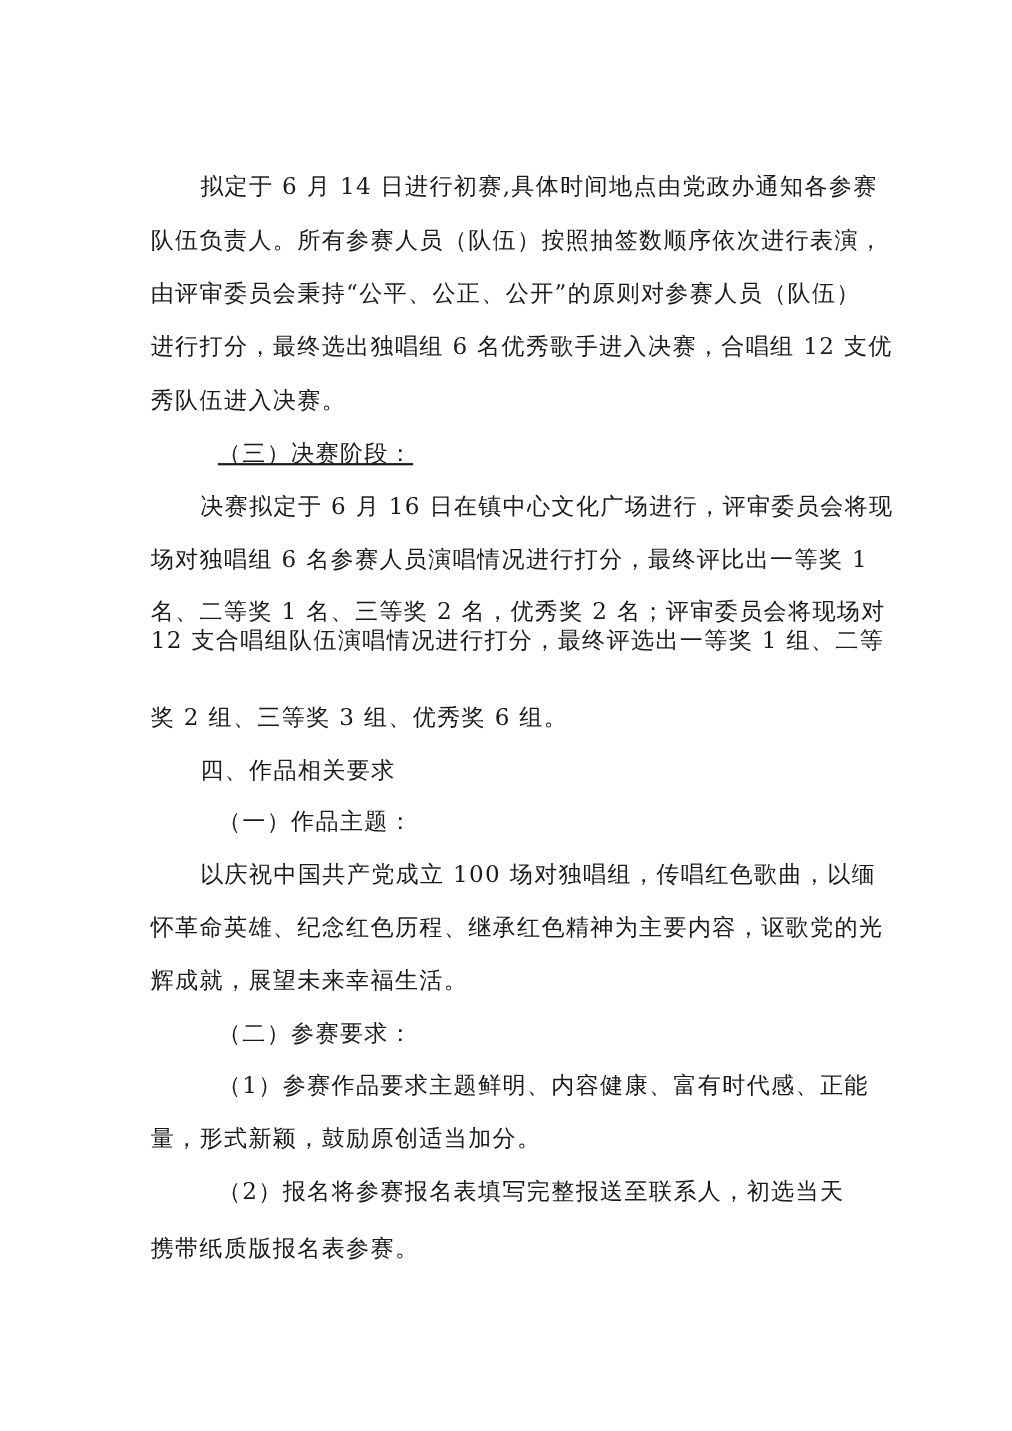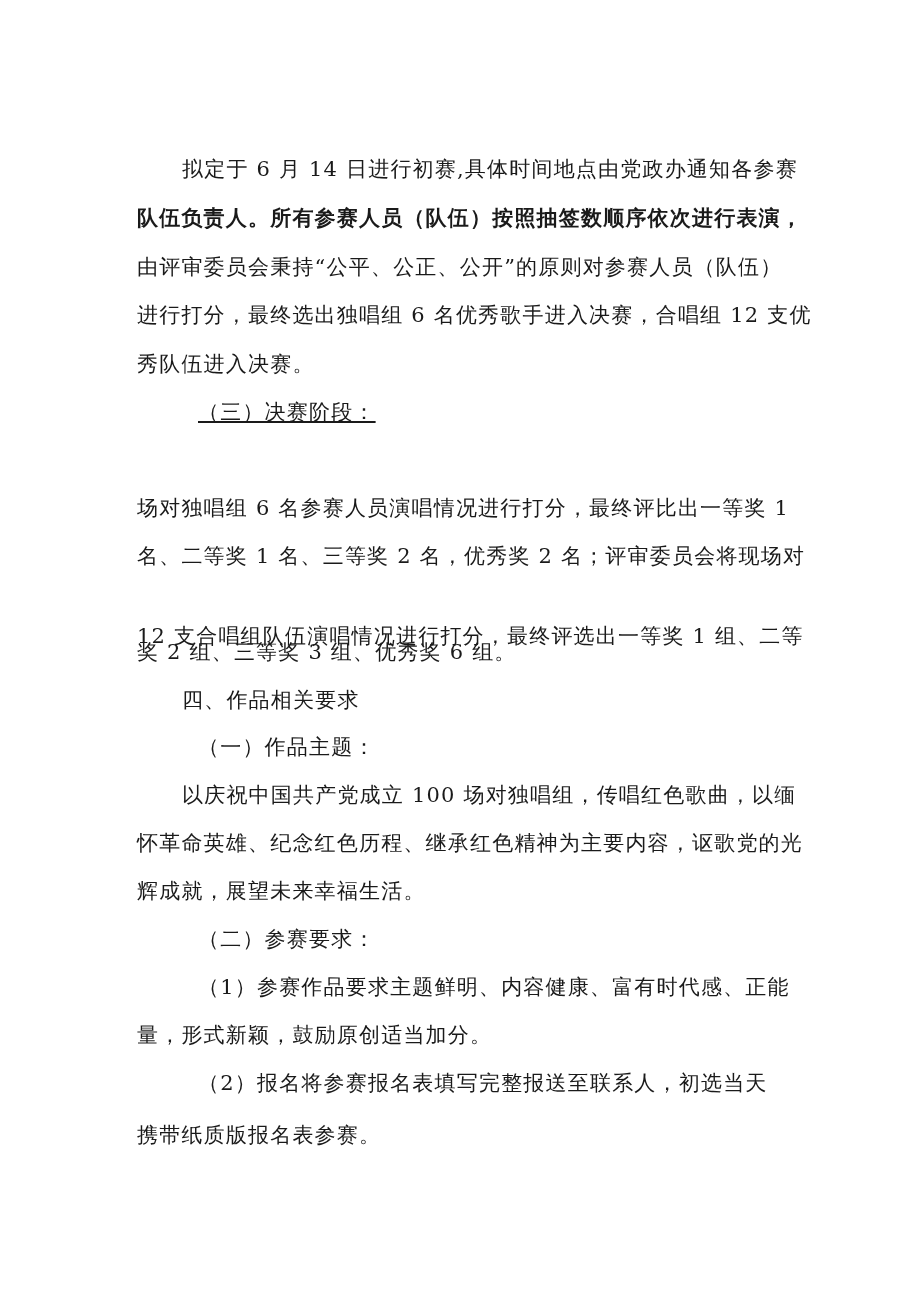--- a/index.html
+++ b/index.html
@@ -30,30 +30,31 @@
       line-height: 28px;
       white-space: nowrap;
       letter-spacing: 1.2px;
     }
   </style>
 </head>
 <body>
 
 <div class="page">
   <div class="line" style="top:155px;left:182px;">拟定于 6 月 14 日进行初赛,具体时间地点由党政办通知各参赛</div>
-  <div class="line" style="top:204px;font-weight:bold;">队伍负责人。所有参赛人员（队伍）按照抽签数顺序依次进行表演，</div>
+  <div class="line" style="top:204px;">队伍负责人。所有参赛人员（队伍）按照抽签数顺序依次进行表演，</div>
   <div class="line" style="top:253px;">由评审委员会秉持“公平、公正、公开”的原则对参赛人员（队伍）</div>
   <div class="line" style="top:301px;">进行打分，最终选出独唱组 6 名优秀歌手进入决赛，合唱组 12 支优</div>
   <div class="line" style="top:350px;">秀队伍进入决赛。</div>
 
   <div class="line" style="top:398px;left:198px;text-decoration:underline;">（三）决赛阶段：</div>
 
+  <div class="line" style="top:446px;left:182px;">决赛拟定于 6 月 16 日在镇中心文化广场进行，评审委员会将现</div>
   <div class="line" style="top:494px;">场对独唱组 6 名参赛人员演唱情况进行打分，最终评比出一等奖 1</div>
   <div class="line" style="top:542px;">名、二等奖 1 名、三等奖 2 名，优秀奖 2 名；评审委员会将现场对</div>
-  <div class="line" style="top:622px;">12 支合唱组队伍演唱情况进行打分，最终评选出一等奖 1 组、二等</div>
+  <div class="line" style="top:568px;">12 支合唱组队伍演唱情况进行打分，最终评选出一等奖 1 组、二等</div>
   <div class="line" style="top:638px;">奖 2 组、三等奖 3 组、优秀奖 6 组。</div>
 
   <div class="line" style="top:686px;left:182px;">四、作品相关要求</div>
 
   <div class="line" style="top:733px;left:198px;">（一）作品主题：</div>
 
   <div class="line" style="top:781px;left:182px;">以庆祝中国共产党成立 100 场对独唱组，传唱红色歌曲，以缅</div>
   <div class="line" style="top:829px;">怀革命英雄、纪念红色历程、继承红色精神为主要内容，讴歌党的光</div>
   <div class="line" style="top:877px;">辉成就，展望未来幸福生活。</div>
 

